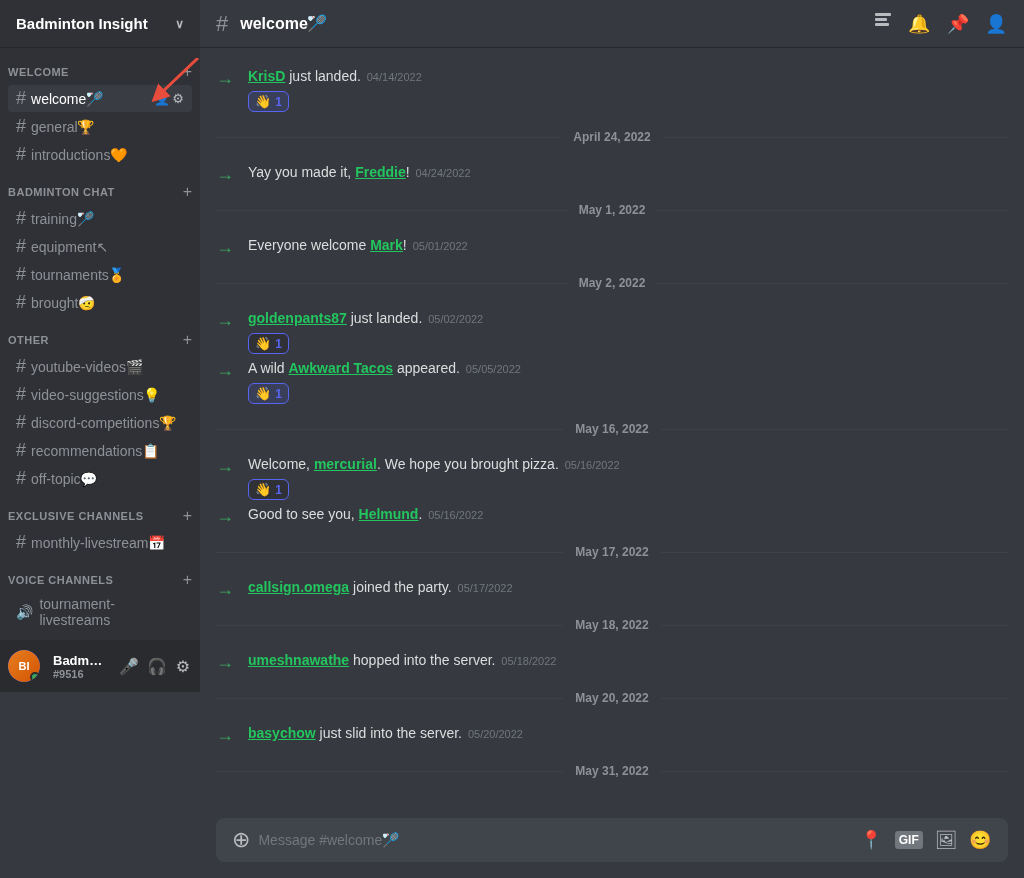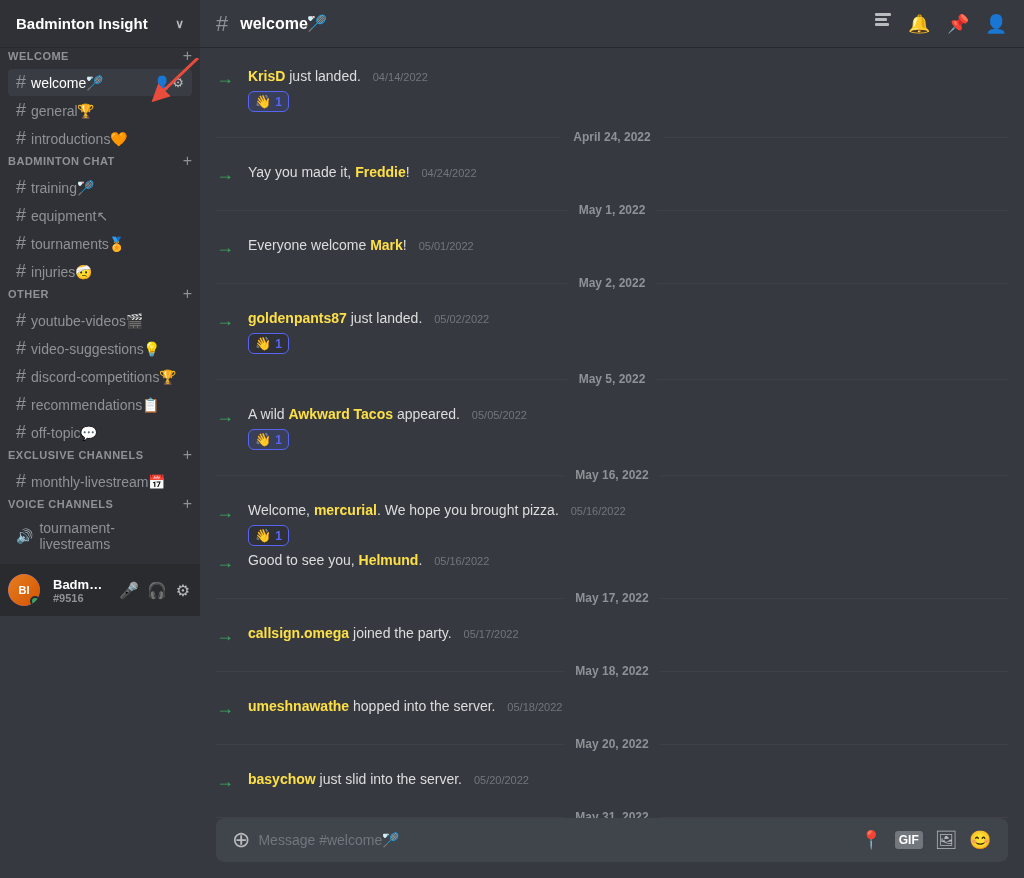--- a/index.html
+++ b/index.html
@@ -8,21 +8,21 @@
     
     .channel-sidebar { width: 200px; background: #2f3136; display: flex; flex-direction: column; flex-shrink: 0; }
     .sidebar-header { padding: 0 16px; height: 48px; display: flex; align-items: center; justify-content: space-between; border-bottom: 1px solid #26282c; cursor: pointer; font-weight: 700; font-size: 15px; color: #fff; }
     .sidebar-header-title { display: flex; align-items: center; gap: 4px; justify-content: flex-end; }
     .sidebar-header-chevron { color: #b9bbbe; font-size: 12px; }
 
     .sidebar-scroll { flex: 1; overflow-y: auto; padding-bottom: 8px; }
     .sidebar-scroll::-webkit-scrollbar { width: 4px; }
     .sidebar-scroll::-webkit-scrollbar-thumb { background: #202225; border-radius: 2px; }
 
-    .channel-section { margin-top: 0; }
+    .channel-section { margin-top: 16px; }
     .channel-section-header { display: flex; align-items: center; justify-content: space-between; padding: 0 8px 4px 8px; }
     .section-label { font-size: 11px; font-weight: 700; color: #8e9297; text-transform: uppercase; letter-spacing: 0.5px; cursor: pointer; }
     .section-add { color: #8e9297; cursor: pointer; font-size: 16px; line-height: 1; }
 
     .channel-item { display: flex; align-items: center; padding: 3px 8px 3px 8px; border-radius: 4px; margin: 1px 8px; cursor: pointer; color: #8e9297; font-size: 14px; position: relative; }
     .channel-item.active { background: #393c43; color: #fff; }
     .channel-item .hash { margin-right: 5px; font-size: 18px; color: #8e9297; flex-shrink: 0; }
     .channel-item.active .hash { color: #8e9297; }
     .channel-item .channel-name { flex: 1; overflow: hidden; text-overflow: ellipsis; white-space: nowrap; }
     .channel-item .channel-icons { display: flex; gap: 2px; margin-left: auto; color: #b9bbbe; font-size: 12px; }
@@ -59,22 +59,22 @@
     .messages-container::-webkit-scrollbar-thumb { background: #202225; border-radius: 4px; }
 
     .date-divider { display: flex; align-items: center; padding: 8px 16px; margin: 8px 0; }
     .date-divider-line { flex: 1; height: 1px; background: #3f4147; }
     .date-divider-text { padding: 0 12px; font-size: 12px; color: #8e9297; font-weight: 600; }
 
     .message-row { display: flex; align-items: flex-start; padding: 2px 16px; gap: 12px; }
     .message-arrow { color: #3ba55d; font-size: 18px; margin-top: 2px; flex-shrink: 0; width: 20px; }
     .message-content { flex: 1; }
     .message-text { color: #dcddde; line-height: 1.5; }
-    .message-text .bold { font-weight: 700; color: #fde047; }
-    .message-timestamp { font-size: 11px; color: #72767d; margin-left: 8px; }
+    .message-text .bold { font-weight: 700; color: #22c55e; text-decoration: underline; }
+    .message-timestamp { font-size: 11px; color: #72767d; margin-left: 2px; }
     .reaction { display: inline-flex; align-items: center; gap: 4px; background: #2f3136; border: 1px solid #5865f2; border-radius: 6px; padding: 2px 6px; margin-top: 4px; font-size: 13px; cursor: pointer; }
     .reaction.active { background: rgba(88, 101, 242, 0.15); }
     .reaction-count { font-size: 12px; color: #5865f2; font-weight: 600; }
 
     
     .message-input-area { padding: 0 16px 16px 16px; flex-shrink: 0; }
     .message-input-box { background: #40444b; border-radius: 8px; display: flex; align-items: center; padding: 0 16px; gap: 8px; min-height: 44px; }
     .input-add-btn { color: #b9bbbe; cursor: pointer; font-size: 22px; flex-shrink: 0; }
     .message-input { flex: 1; background: transparent; border: none; outline: none; color: #5eead4; font-size: 14px; }
     .message-input::placeholder { color: #72767d; }
@@ -145,21 +145,21 @@
         <div class="channel-item">
           <span class="hash">#</span>
           <span class="channel-name">equipment↖</span>
         </div>
         <div class="channel-item">
           <span class="hash">#</span>
           <span class="channel-name">tournaments🏅</span>
         </div>
         <div class="channel-item">
           <span class="hash">#</span>
-          <span class="channel-name">injuries🤕</span>
+          <span class="channel-name">brought🤕</span>
         </div>
       </div>
 
       <div class="channel-section">
         <div class="channel-section-header">
           <span class="section-label">OTHER</span>
           <span class="section-add">+</span>
         </div>
         <div class="channel-item">
           <span class="hash">#</span>
@@ -306,25 +306,20 @@
           <span class="bold">goldenpants87</span> just landed.
           <span class="message-timestamp">05/02/2022</span>
         </span>
         <div><span class="reaction">
               <span>👋</span> 
               <span class="reaction-count">1</span>
             </span></div>
       </div>
     </div>
 
-    <div class="date-divider">
-      <div class="date-divider-line"></div>
-      <span class="date-divider-text">May 5, 2022</span>
-      <div class="date-divider-line"></div>
-    </div>
 
     <div class="message-row">
       <span class="message-arrow">→</span>
       <div class="message-content">
         <span class="message-text">
           A wild <span class="bold">Awkward Tacos</span> appeared.
           <span class="message-timestamp">05/05/2022</span>
         </span>
         <div><span class="reaction active">
               <span>👋</span> 

